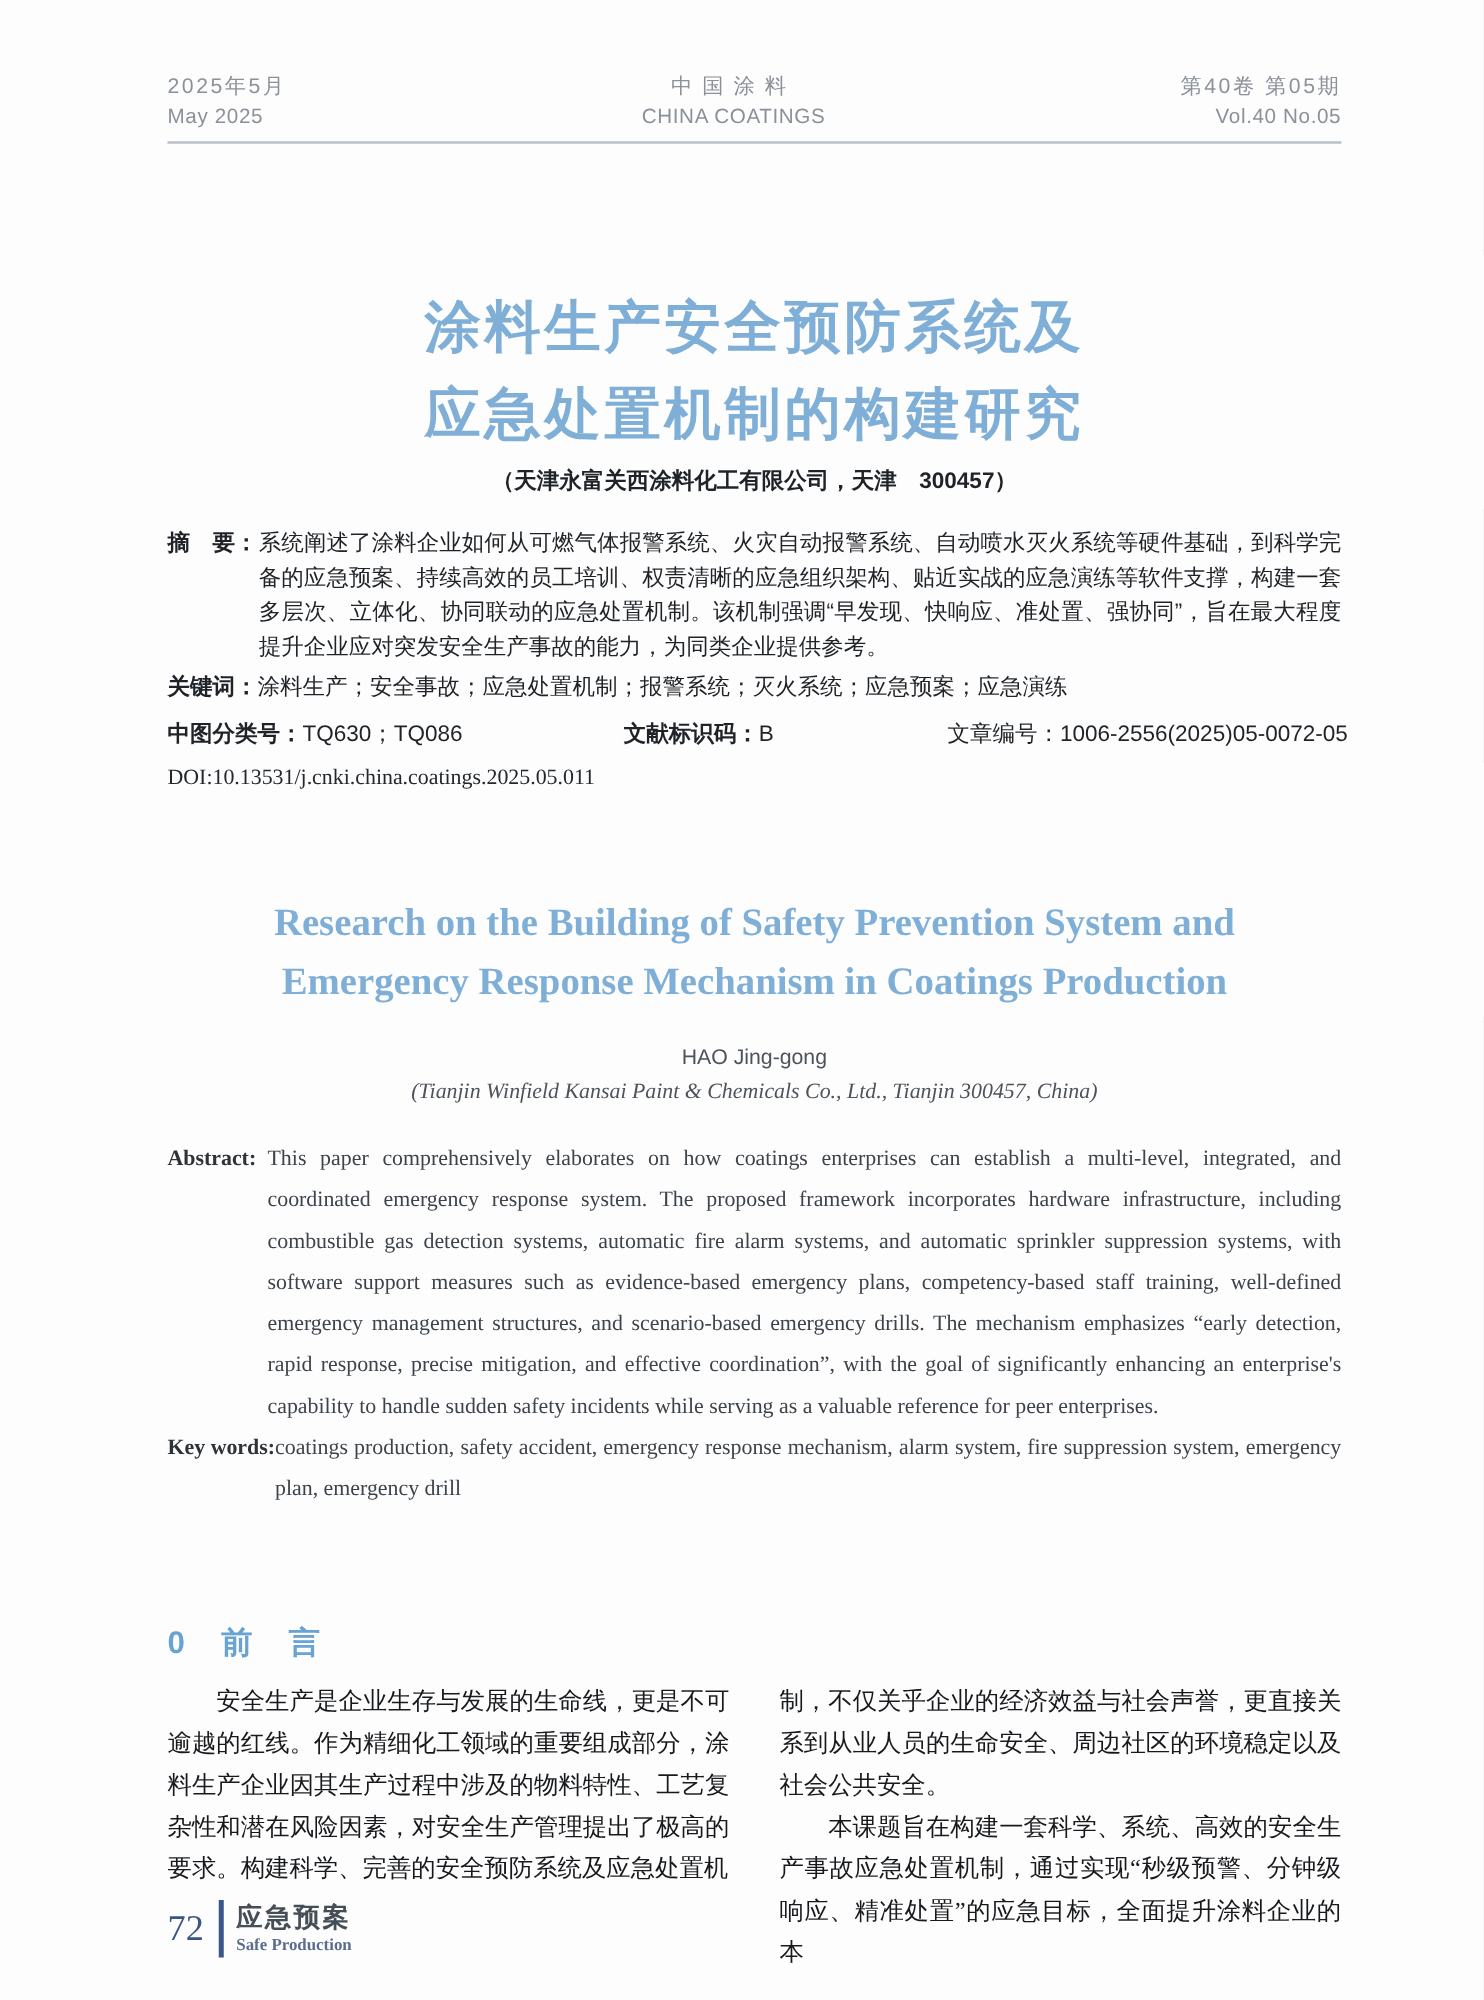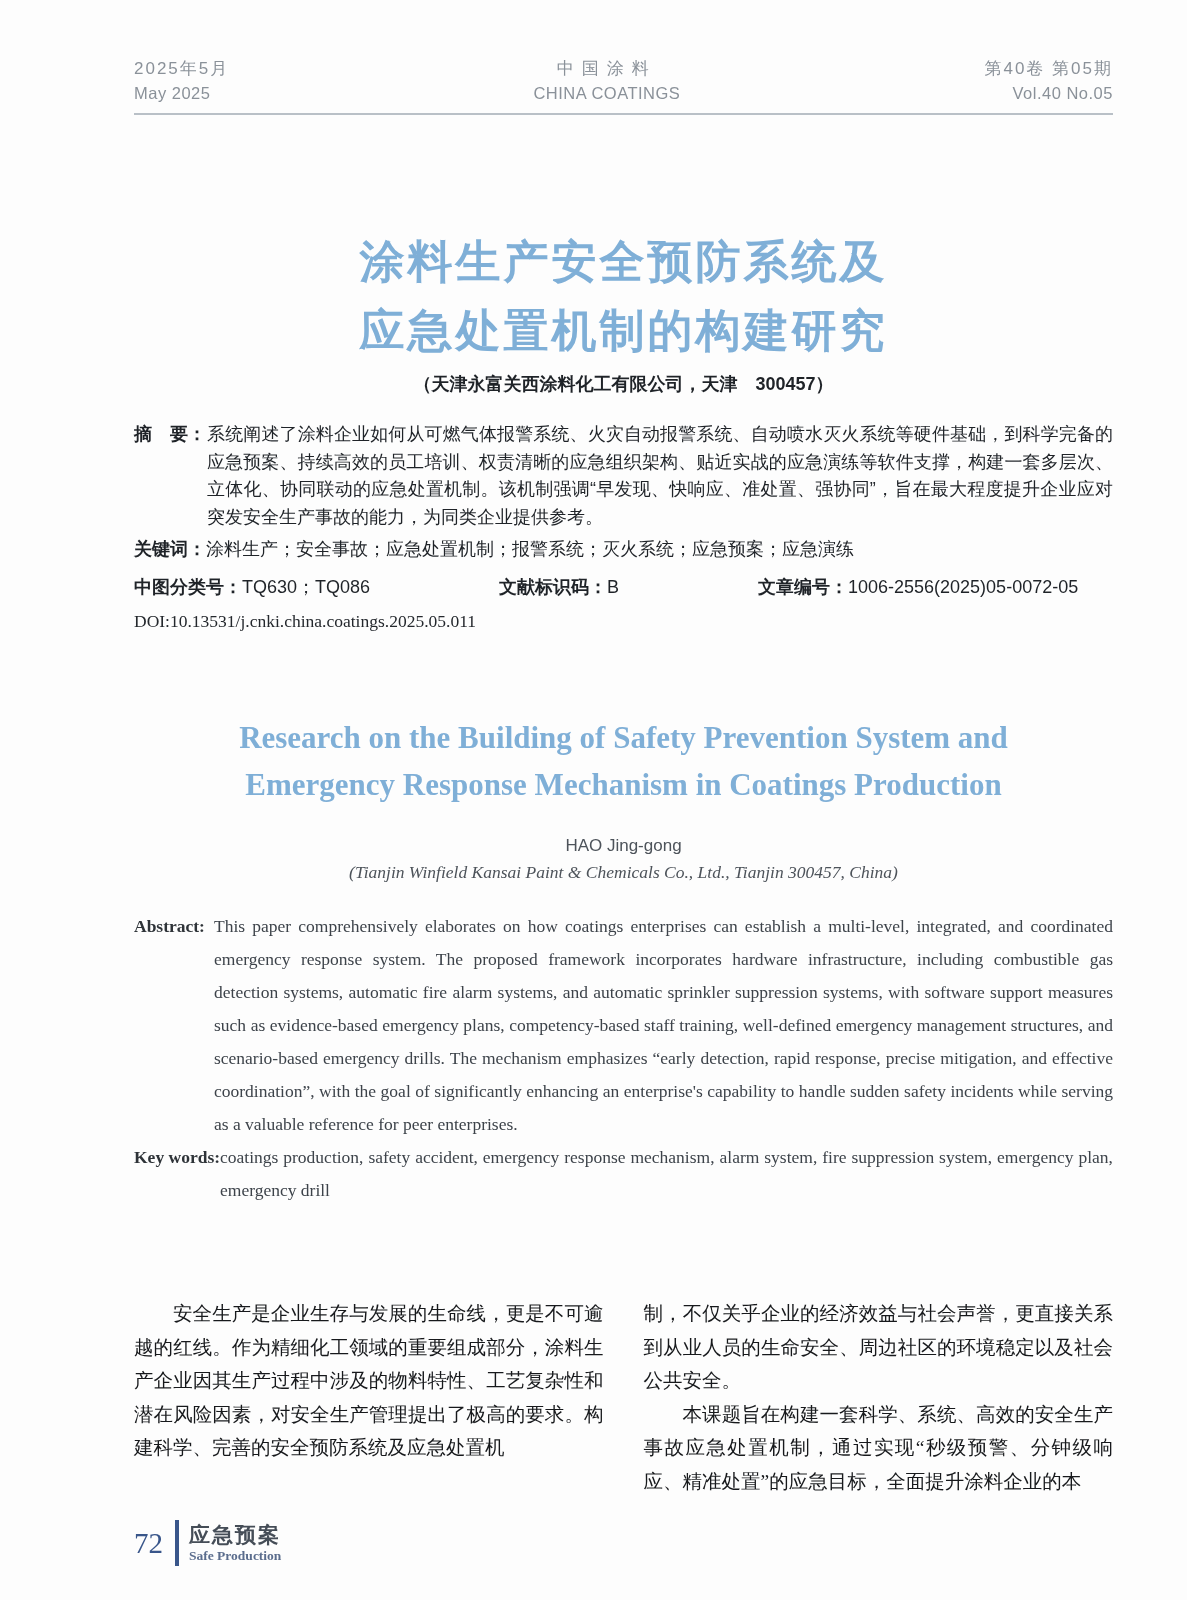--- a/index.html
+++ b/index.html
@@ -3,21 +3,21 @@
 <meta charset="utf-8">
 <style>
   * { margin:0; padding:0; box-sizing:border-box; }
   html,body { background:#e8e8e8; }
   body { font-family:"Liberation Sans", sans-serif; }
   .page {
     position:relative;
     width:1187px; height:1600px;
     margin:0 auto;
     background:#fdfdfd;
-    padding:56px 74px 0 134px;
+    padding:56px 114px 0 134px;
     overflow:hidden;
     color:#1f2328;
   }
   .hei { font-family:"Liberation Sans", sans-serif; }
 
   
   .run-head {
     display:flex; justify-content:space-between; align-items:flex-end;
     color:#8a9199;
     border-bottom:2px solid #b9c0c7;
@@ -155,21 +155,21 @@
     <span class="lbl">摘　要：</span><span>系统阐述了涂料企业如何从可燃气体报警系统、火灾自动报警系统、自动喷水灭火系统等硬件基础，到科学完备的应急预案、持续高效的员工培训、权责清晰的应急组织架构、贴近实战的应急演练等软件支撑，构建一套多层次、立体化、协同联动的应急处置机制。该机制强调“早发现、快响应、准处置、强协同”，旨在最大程度提升企业应对突发安全生产事故的能力，为同类企业提供参考。</span>
   </div>
 
   <div class="kw-cn hei">
     <span class="lbl">关键词：</span><span>涂料生产；安全事故；应急处置机制；报警系统；灭火系统；应急预案；应急演练</span>
   </div>
 
   <div class="clc-row hei">
     <span class="item i1"><span class="lbl" style="font-weight:bold">中图分类号：</span><span>TQ630；TQ086</span></span>
     <span class="item i2"><span class="lbl" style="font-weight:bold">文献标识码：</span><span>B</span></span>
-    <span class="item i3"><span class="lbl" style="font-weight:bold">文章编号：</span><span>1006-2556(2025)05-0072-05</span></span>
+    <span class="item i3"><span class="lbl" style="font-weight:normal">文章编号：</span><span>1006-2556(2025)05-0072-05</span></span>
   </div>
 
   <div class="doi">DOI:10.13531/j.cnki.china.coatings.2025.05.011</div>
 
   <h2 class="title-en">
     <div>Research on the Building of Safety Prevention System and</div>
     <div>Emergency Response Mechanism in Coatings Production</div>
   </h2>
 
   <div class="author-en hei">HAO Jing-gong</div>
@@ -177,20 +177,21 @@
 
   <div class="abs-en hang">
     <span class="lbl" style="font-weight:bold">Abstract:</span><span>This paper comprehensively elaborates on how coatings enterprises can establish a multi-level, integrated, and coordinated emergency response system. The proposed framework incorporates hardware infrastructure, including combustible gas detection systems, automatic fire alarm systems, and automatic sprinkler suppression systems, with software support measures such as evidence-based emergency plans, competency-based staff training, well-defined emergency management structures, and scenario-based emergency drills. The mechanism emphasizes “early detection, rapid response, precise mitigation, and effective coordination”, with the goal of significantly enhancing an enterprise's capability to handle sudden safety incidents while serving as a valuable reference for peer enterprises.</span>
   </div>
 
   <div class="kw-en hang">
     <span class="lbl" style="font-weight:bold">Key words:</span><span>coatings production, safety accident, emergency response mechanism, alarm system, fire suppression system, emergency plan, emergency drill</span>
   </div>
 
   <div class="section">
+    <div class="sec-head hei">0　前　言</div>
     <div class="columns">
       <div class="col">
         <p class="indent">安全生产是企业生存与发展的生命线，更是不可逾越的红线。作为精细化工领域的重要组成部分，涂料生产企业因其生产过程中涉及的物料特性、工艺复杂性和潜在风险因素，对安全生产管理提出了极高的要求。构建科学、完善的安全预防系统及应急处置机</p>
       </div>
       <div class="col">
         <p>制，不仅关乎企业的经济效益与社会声誉，更直接关系到从业人员的生命安全、周边社区的环境稳定以及社会公共安全。</p>
         <p class="indent">本课题旨在构建一套科学、系统、高效的安全生产事故应急处置机制，通过实现“秒级预警、分钟级响应、精准处置”的应急目标，全面提升涂料企业的本</p>
       </div>
     </div>
   </div>

